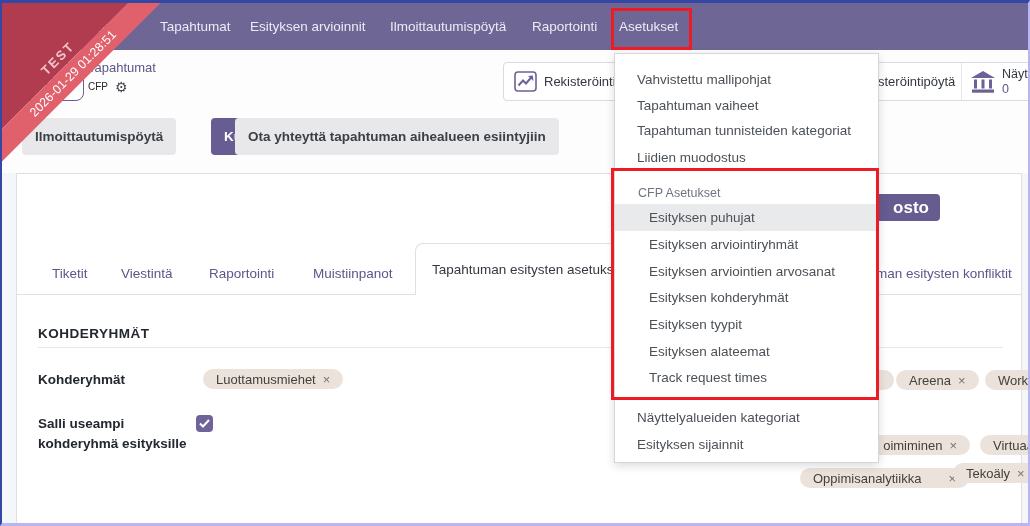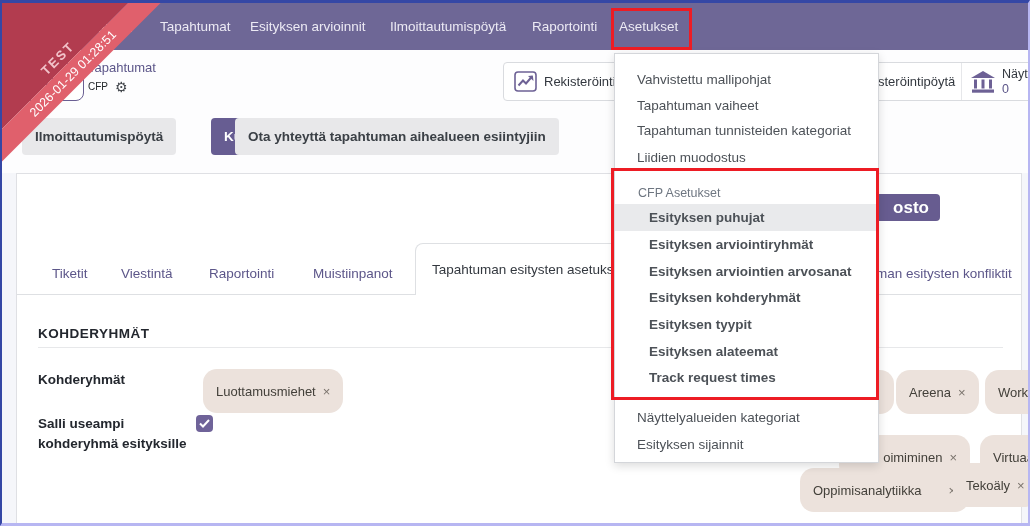--- a/index.html
+++ b/index.html
@@ -53,32 +53,32 @@
   .badge-osto { position:absolute; left:831px; top:20px; width:92px; height:27px; background:#675c90; border-radius:4px;
                 color:#fff; font-weight:bold; font-size:17px; display:flex; align-items:center; justify-content:flex-end; padding-right:11px; }
   .tabs-line { position:absolute; left:0; top:120px; width:1004px; height:1px; background:#dee0e3; }
   .tab-link { position:absolute; top:80px; height:40px; line-height:40px; font-size:13.5px; color:#5c5689; cursor:pointer; }
   .tab-active { position:absolute; left:398px; top:69px; width:250px; height:52px; background:#fff;
                 border:1px solid #dee0e3; border-bottom:none; border-radius:8px 8px 0 0; font-size:13.5px; color:#33383f;
                 display:flex; align-items:center; padding-left:16px; cursor:pointer; white-space:nowrap; overflow:hidden; }
   .section-title { position:absolute; left:21px; top:152px; font-size:13.5px; font-weight:bold; color:#23272e; letter-spacing:.5px; }
   .section-rule { position:absolute; left:21px; top:173px; width:965px; height:1px; background:#e7e8ea; }
   .fld-label { position:absolute; left:21px; font-size:13.5px; font-weight:bold; color:#23272e; line-height:20px; }
-  .tag { position:absolute; height:44px; background:#ece2dc; border-radius:14px; display:flex; align-items:center;
+  .tag { position:absolute; height:20px; background:#ece2dc; border-radius:14px; display:flex; align-items:center;
          justify-content:center; gap:7px; font-size:13px; color:#43403a; padding:0 13px; cursor:default; white-space:nowrap; }
   .tag .x { color:#7a736c; font-size:13px; cursor:pointer; }
   .checkbox { position:absolute; left:179px; top:241px; width:17px; height:17px; background:#6f6399; border-radius:4px;
               display:flex; align-items:center; justify-content:center; cursor:pointer; }
 
   
   .dropdown { position:absolute; left:612px; top:50px; width:265px; height:410px; background:#fff;
               border:1px solid #d4d6da; box-shadow:0 3px 9px rgba(0,0,0,.14); z-index:20; }
   .dd-item { position:absolute; left:0; right:0; height:27px; line-height:27px; font-size:13.5px; color:#4c5157;
              padding-left:22px; cursor:pointer; white-space:nowrap; }
-  .dd-item.sub { padding-left:34px;font-weight:bold; }
+  .dd-item.sub { padding-left:34px; }
   .dd-item.hdr { font-size:12.5px; color:#6e7681; padding-left:23px; cursor:default; }
   .dd-item.hl { background:#e9eaec; }
 
   
   .redbox { position:absolute; border:3px solid #ed1c24; z-index:40; pointer-events:none; }
 
   
   .ribbon-wrap { position:absolute; left:0; top:0; width:178px; height:178px; overflow:hidden; z-index:45; pointer-events:none; }
   .ribbon { position:absolute; left:-94px; top:-26px; width:260px; transform:rotate(-45deg); text-align:center; }
   .ribbon .band1 { height:100px; background:#b23c4f; display:flex; align-items:flex-end; justify-content:center;

